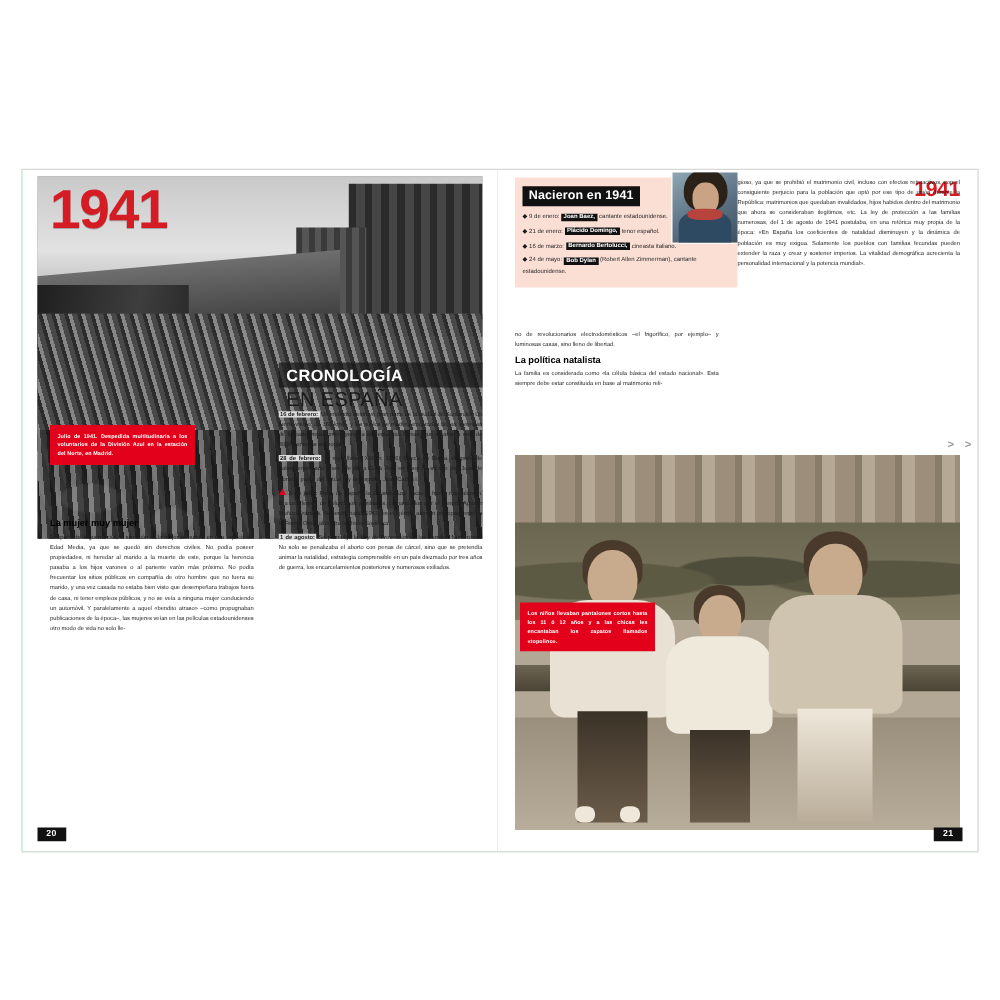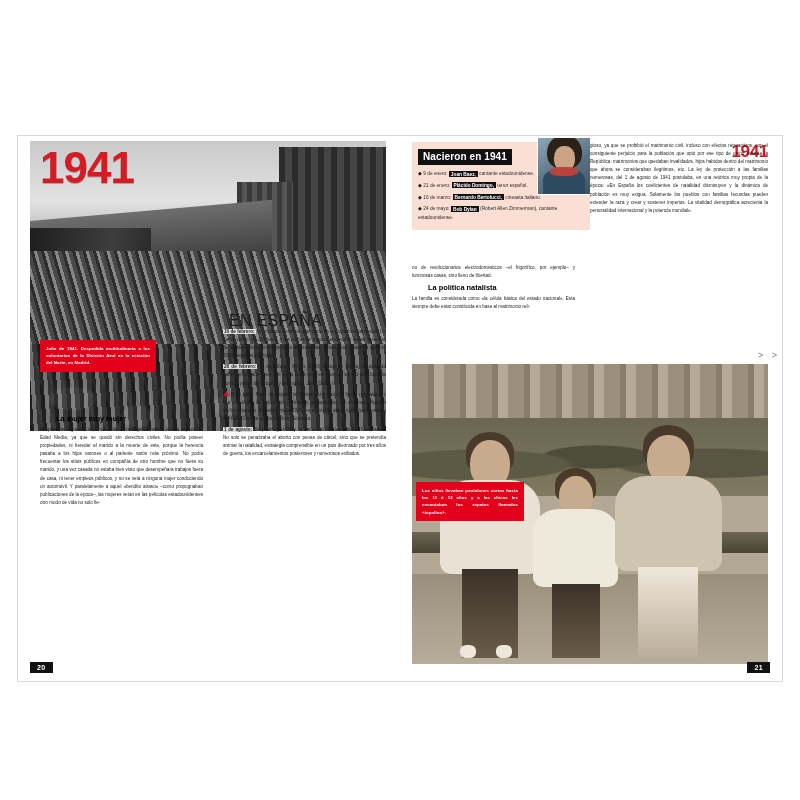--- a/index.html
+++ b/index.html
@@ -47,21 +47,21 @@
 
   .crono-head{position:absolute;left:205px;top:154px;width:163px;height:20px;
      background:rgba(25,25,25,.72);}
   .crono-head span{position:absolute;left:6px;top:3px;color:#fff;font-size:13px;
      font-weight:bold;letter-spacing:.4px;}
   .crono-sub{position:absolute;left:211px;top:176px;color:#1a1a1a;font-size:16px;
      font-weight:normal;letter-spacing:.3px;}
 
   .col{position:absolute;font-size:4.6px;line-height:8.1px;color:#1d1d1d;text-align:justify;}
   .col p{margin:0 0 3px 0;}
-  .col h3{margin:0 0 3px 16px;font-size:7.4px;line-height:9px;color:#000;}
+  .col h3{margin:0 0 3px 0;font-size:7.4px;line-height:9px;color:#000;}
   .dt{font-weight:bold;background:#dcdcdc;padding:0 1px;}
   .dt-plain{font-weight:bold;}
   .tri{display:inline-block;width:0;height:0;border-left:3.4px solid transparent;
       border-right:3.4px solid transparent;border-bottom:5.6px solid #e2001a;
       margin-right:2px;vertical-align:-.5px;}
 
   .col-crono{left:205px;top:192px;width:163px;}
   .col-mujer{left:22px;top:278px;width:163px;}
 
   .pagenum{position:absolute;background:#111;color:#fff;font-size:7px;font-weight:bold;
@@ -143,20 +143,23 @@
       <div class="roof"></div>
       <div class="train"></div>
       <div class="crowd"></div>
       <div class="crowd2"></div>
     </div>
 
     <div class="year-big">1941</div>
 
     <div class="cap-red cap-left">Julio de 1941. Despedida multitudinaria a los voluntarios de la División Azul en la estación del Norte, en Madrid.</div>
 
+    <div class="crono-head">
+      <span>CRONOLOGÍA</span>
+    </div>
     <div class="crono-sub">EN ESPAÑA</div>
 
     <div class="col col-crono" id="crono-col">
         <p><span class="dt">16 de febrero:</span> Un incendio destruye gran parte de la ciudad de Santander. Un fuerte viento, de 160 km/h, y los suelos de madera encerados de las viviendas de la parte vieja contribuyeron a alimentar las llamas, que dejaron a más de 3000 personas sin hogar.</p>
         <p><span class="dt">28 de febrero:</span> El rey Alfonso XIII (n. 1886) fallece en Roma, después de haber renunciado a ser jefe de la Casa Real en favor de su hijo don Juan de Borbón, padre del actual rey de España, Juan Carlos I.</p>
         <p><span class="tri"></span><span class="dt-plain">5 de julio:</span> Parte de España la División Azul hacia el frente ruso-alemán. Era una legión de voluntarios y militares, comandados por el general Agustín Muñoz Grandes. Sirvieron, hasta 1943, en el ejército alemán principalmente en el Frente Oriental contra la Unión Soviética.</p>
         <p><span class="dt">1 de agosto:</span> Se promulga la Ley de Protección de las Familias Numerosas. No solo se penalizaba el aborto con penas de cárcel, sino que se pretendía animar la natalidad, estrategia comprensible en un país diezmado por tres años de guerra, los encarcelamientos posteriores y numerosos exiliados.</p>
       </div>
 
     <div class="col col-mujer">

